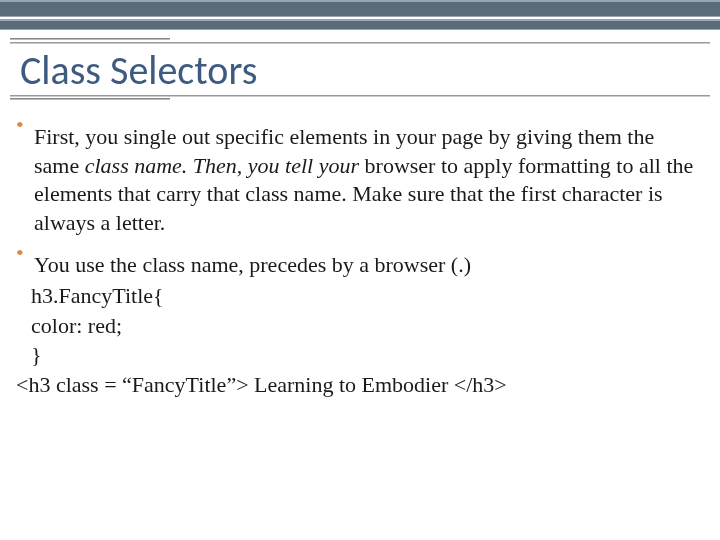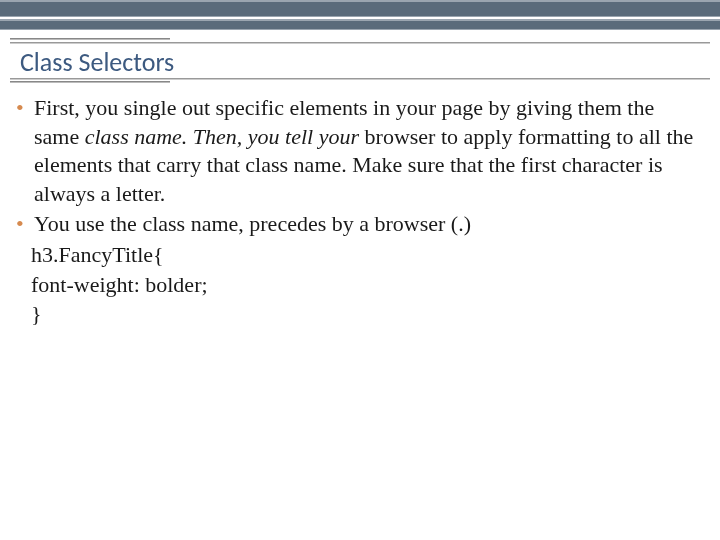--- a/index.html
+++ b/index.html
@@ -36,21 +36,21 @@
     left: 10px;
     right: 10px;
     top: 4px;
     border-top: 1px solid #999;
     border-bottom: 1px solid #ccc;
   }
   .title {
     font-family: Calibri, 'Helvetica Neue', Arial, sans-serif;
     font-weight: 300;
     color: #3d5a80;
-    font-size: 26px;
+    font-size: 40px;
     margin: 4px 0 2px 20px;
   }
   .content {
     padding: 6px 16px 0 16px;
     font-size: 22px;
     color: #1a1a1a;
     line-height: 1.3;
   }
   .bullet-item {
     display: flex;
@@ -58,20 +58,21 @@
   }
   .bullet {
     color: #d68a4f;
     font-size: 22px;
     line-height: 1.3;
     width: 18px;
     flex-shrink: 0;
   }
   .bullet-text {
     flex: 1;
+    margin-top: 12px;
   }
   .italic { font-style: italic; }
   .code-block {
     margin-left: 15px;
   }
   .code-line {
     margin-bottom: 1px;
   }
   .html-line {
     margin-left: 0;
@@ -107,18 +108,19 @@
 
   <div class="bullet-item">
     <div class="bullet">•</div>
     <div class="bullet-text">
       <span>You use the class name, precedes by a browser (.)</span>
     </div>
   </div>
 
   <div class="code-block">
     <div class="code-line">h3.FancyTitle{</div>
-    <div class="code-line">font-weight: bolder;</div>
+    <div class="code-line">color: red;</div>
     <div class="code-line">}</div>
   </div>
 
+  <div class="html-line">&lt;h3 class = “FancyTitle”&gt; Learning to Embodier &lt;/h3&gt;</div>
 
 </div>
 
 </body></html>

